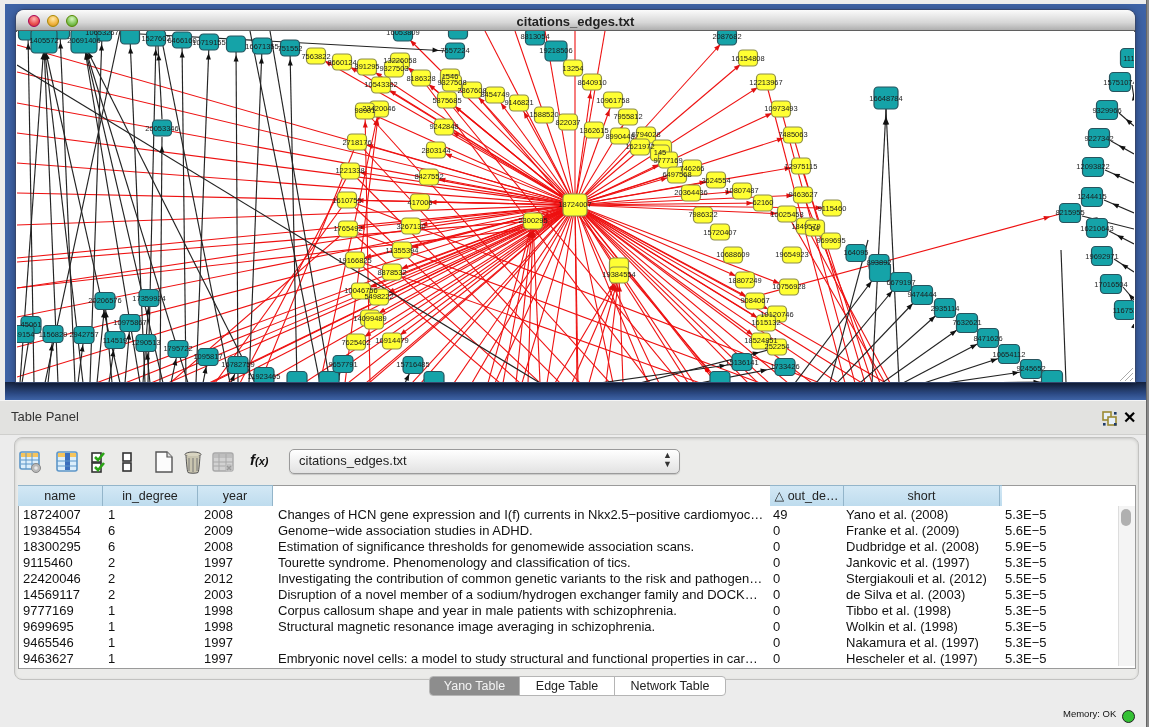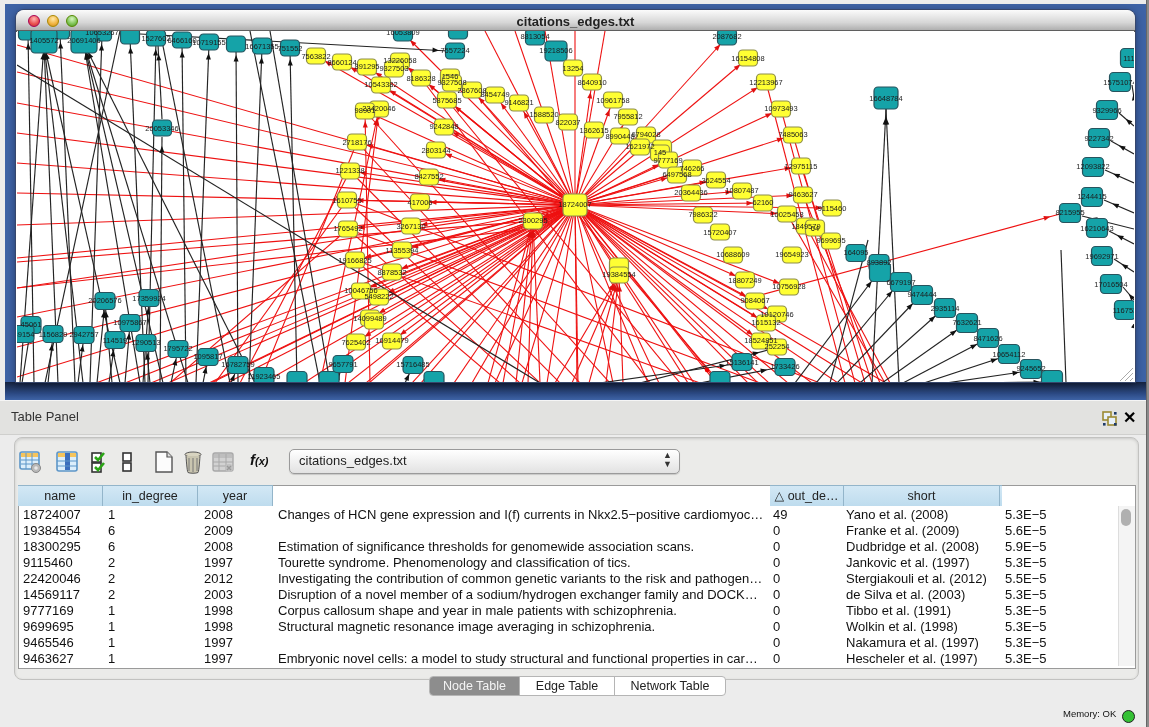--- a/index.html
+++ b/index.html
@@ -732,20 +732,21 @@
     <div class="cell" style="left:5px;top:22px">18724007</div>
 <div class="cell" style="left:90px;top:22px">1</div>
 <div class="cell" style="left:186px;top:22px">2008</div>
 <div class="cell" style="left:260px;top:22px">Changes of HCN gene expression and I(f) currents in Nkx2.5−positive cardiomyoc…</div>
 <div class="cell" style="left:755px;top:22px">49</div>
 <div class="cell" style="left:828px;top:22px">Yano et al. (2008)</div>
 <div class="cell" style="left:987px;top:22px">5.3E−5</div>
 <div class="cell" style="left:5px;top:38px">19384554</div>
 <div class="cell" style="left:90px;top:38px">6</div>
 <div class="cell" style="left:186px;top:38px">2009</div>
+<div class="cell" style="left:260px;top:38px">Genome−wide association studies in ADHD.</div>
 <div class="cell" style="left:755px;top:38px">0</div>
 <div class="cell" style="left:828px;top:38px">Franke et al. (2009)</div>
 <div class="cell" style="left:987px;top:38px">5.6E−5</div>
 <div class="cell" style="left:5px;top:54px">18300295</div>
 <div class="cell" style="left:90px;top:54px">6</div>
 <div class="cell" style="left:186px;top:54px">2008</div>
 <div class="cell" style="left:260px;top:54px">Estimation of significance thresholds for genomewide association scans.</div>
 <div class="cell" style="left:755px;top:54px">0</div>
 <div class="cell" style="left:828px;top:54px">Dudbridge et al. (2008)</div>
 <div class="cell" style="left:987px;top:54px">5.9E−5</div>
@@ -768,21 +769,21 @@
 <div class="cell" style="left:186px;top:102px">2003</div>
 <div class="cell" style="left:260px;top:102px">Disruption of a novel member of a sodium/hydrogen exchanger family and DOCK…</div>
 <div class="cell" style="left:755px;top:102px">0</div>
 <div class="cell" style="left:828px;top:102px">de Silva et al. (2003)</div>
 <div class="cell" style="left:987px;top:102px">5.3E−5</div>
 <div class="cell" style="left:5px;top:118px">9777169</div>
 <div class="cell" style="left:90px;top:118px">1</div>
 <div class="cell" style="left:186px;top:118px">1998</div>
 <div class="cell" style="left:260px;top:118px">Corpus callosum shape and year in male patients with schizophrenia.</div>
 <div class="cell" style="left:755px;top:118px">0</div>
-<div class="cell" style="left:828px;top:118px">Tibbo et al. (1991)</div>
+<div class="cell" style="left:828px;top:118px">Tibbo et al. (1998)</div>
 <div class="cell" style="left:987px;top:118px">5.3E−5</div>
 <div class="cell" style="left:5px;top:134px">9699695</div>
 <div class="cell" style="left:90px;top:134px">1</div>
 <div class="cell" style="left:186px;top:134px">1998</div>
 <div class="cell" style="left:260px;top:134px">Structural magnetic resonance image averaging in schizophrenia.</div>
 <div class="cell" style="left:755px;top:134px">0</div>
 <div class="cell" style="left:828px;top:134px">Wolkin et al. (1998)</div>
 <div class="cell" style="left:987px;top:134px">5.3E−5</div>
 <div class="cell" style="left:5px;top:150px">9465546</div>
 <div class="cell" style="left:90px;top:150px">1</div>
@@ -797,20 +798,20 @@
 <div class="cell" style="left:755px;top:166px">0</div>
 <div class="cell" style="left:828px;top:166px">Hescheler et al. (1997)</div>
 <div class="cell" style="left:987px;top:166px">5.3E−5</div>
   </div>
 
   <div style="position:absolute;left:1118px;top:506px;width:16px;height:160px;background:#f4f4f4;border-left:1px solid #ddd"></div>
   <div style="position:absolute;left:1121px;top:509px;width:10px;height:17px;border-radius:5px;background:#b0b0b0"></div>
 
   <div style="position:absolute;left:429px;top:676px;width:295px;height:18px;background:#fff;
        border:1px solid #b5b5b5;border-radius:4px;font-size:12.5px;color:#222;display:flex">
-    <div style="width:89px;text-align:center;line-height:18px;background:#8d8d8d;color:#f4f4f4;border-radius:3px 0 0 3px">Node Table</div>
+    <div style="width:89px;text-align:center;line-height:18px;background:#8d8d8d;color:#f4f4f4;border-radius:3px 0 0 3px">Yano Table</div>
     <div style="width:94px;text-align:center;line-height:18px;border-left:1px solid #b5b5b5">Edge Table</div>
     <div style="width:110px;text-align:center;line-height:18px;border-left:1px solid #b5b5b5">Network Table</div>
   </div>
 
   <div style="position:absolute;left:1063px;top:708px;font-size:9.5px;color:#111">Memory: OK</div>
   <div style="position:absolute;left:1122px;top:710px;width:11px;height:11px;border-radius:50%;
        background:#35c135;border:1.5px solid #222"></div>
 </div>
 </body></html>

